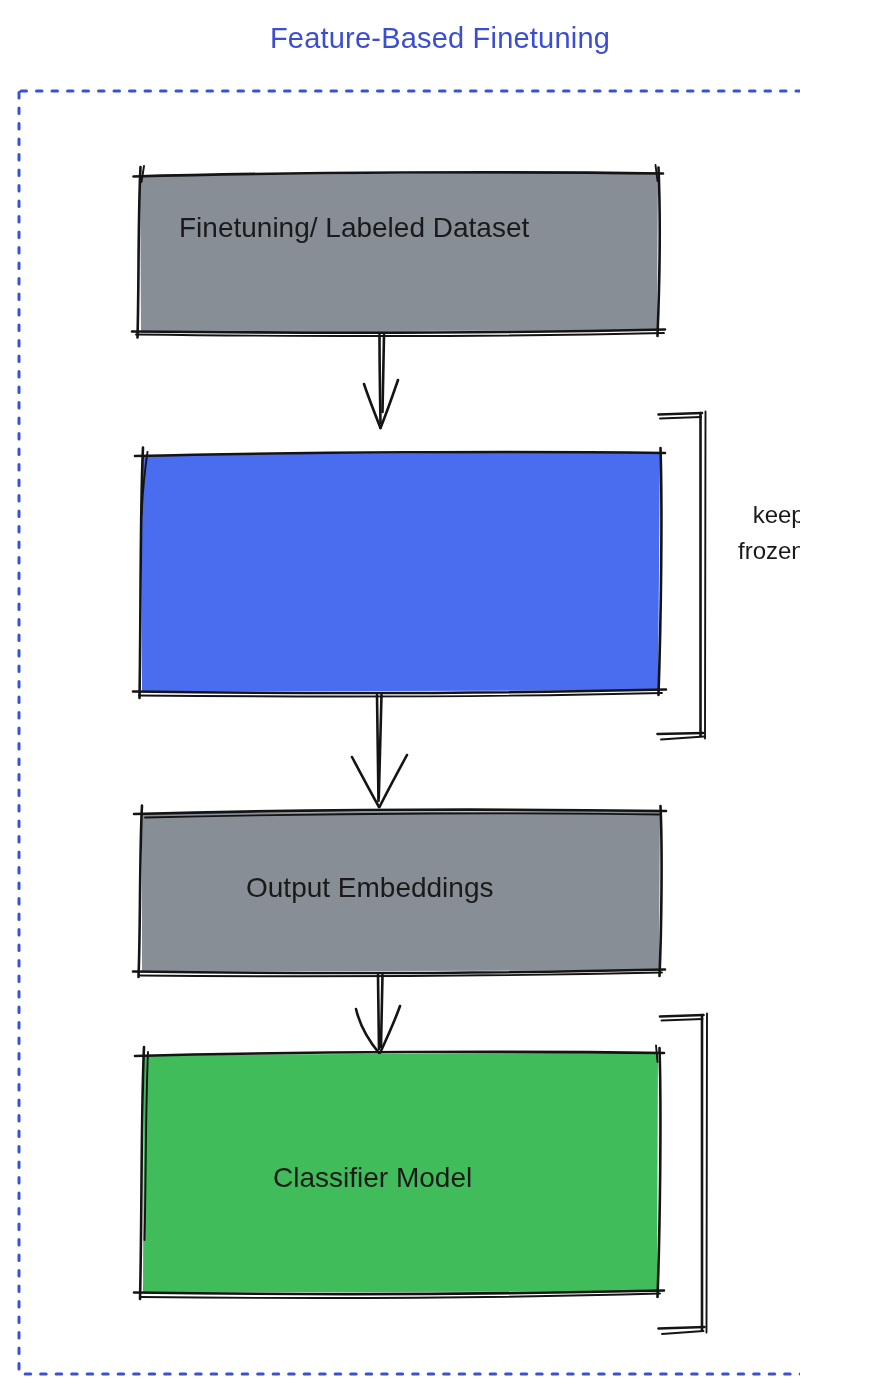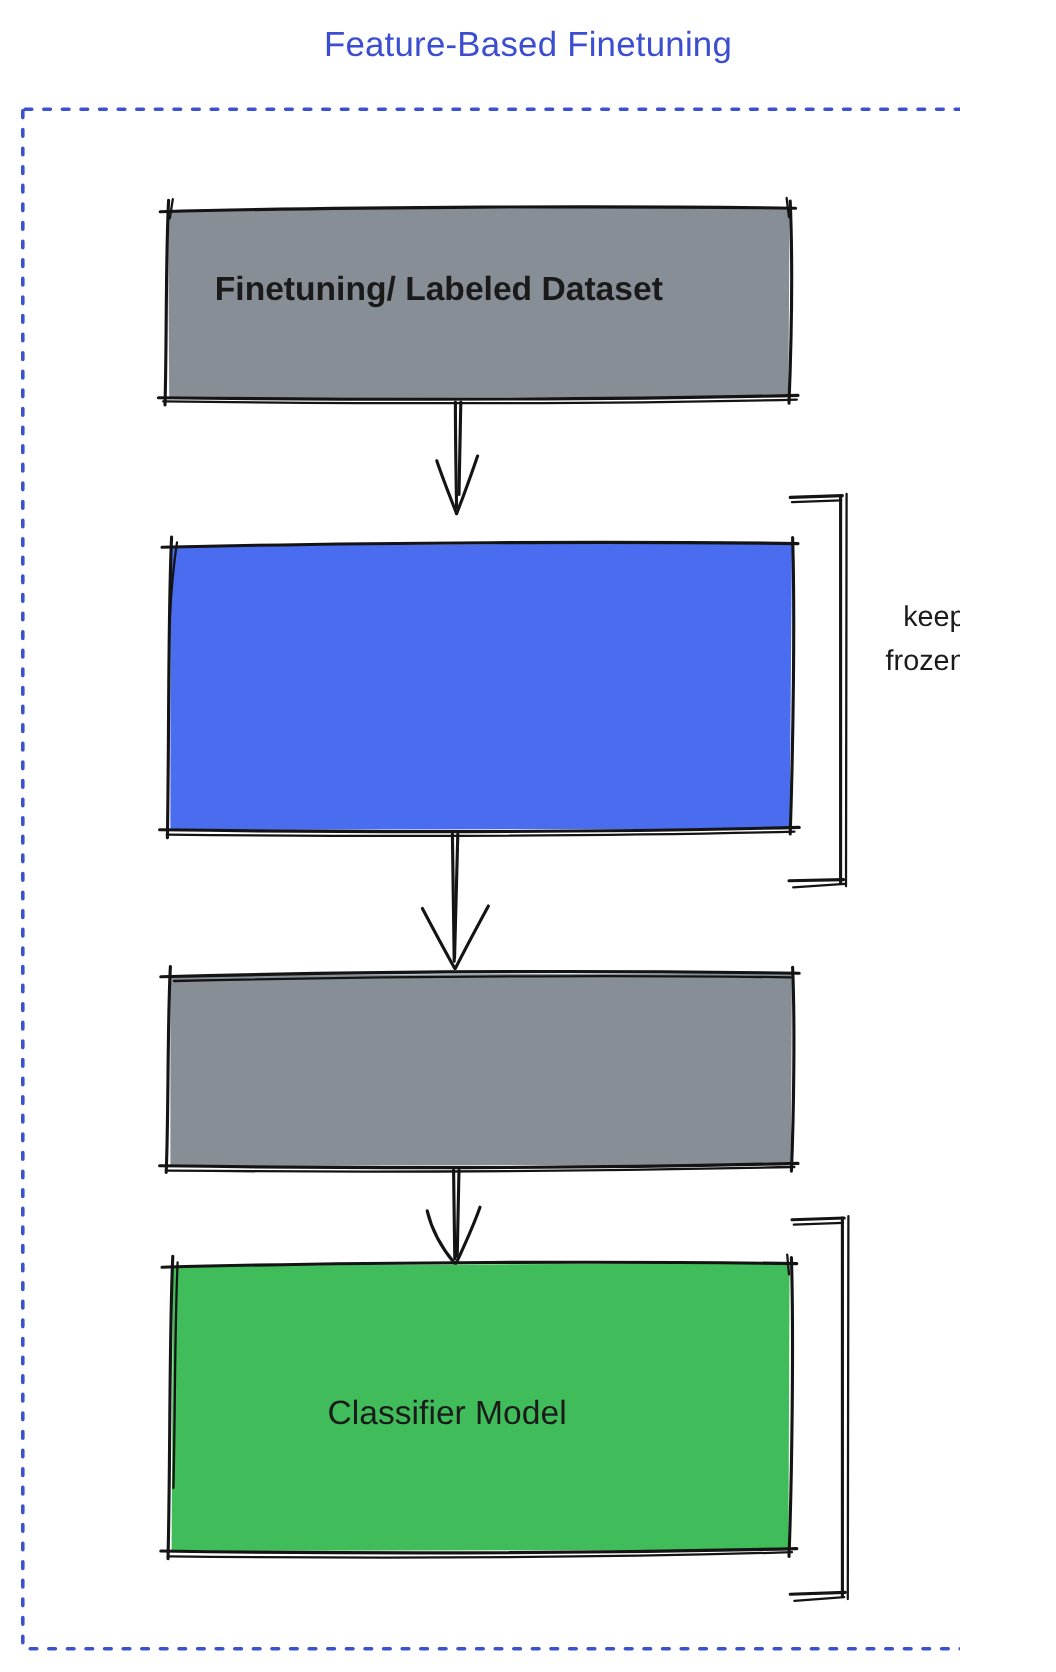--- a/index.html
+++ b/index.html
@@ -137,19 +137,20 @@
     <g>
       <path class="sketch" d="M702,1015 L702,1330"></path>
       <path class="sketch thin" d="M707,1013.5 L706.5,1332.5"></path>
       <path class="sketch" d="M660,1016.5 L703.5,1015"></path>
       <path class="sketch thin" d="M661.5,1020.5 L702.5,1019"></path>
       <path class="sketch" d="M658.5,1328.5 L704.5,1327"></path>
       <path class="sketch thin" d="M662,1334 L703.5,1331"></path>
     </g>
   </svg>
 
-  <div class="label" style="left:179px; top:224px;font-weight:bold;">Finetuning/ Labeled Dataset</div>
+  <div class="label" style="left:179px; top:211px;">Finetuning/ Labeled Dataset</div>
+  <div class="label" style="left:246px; top:871px;">Output Embeddings</div>
   <div class="label" style="left:273px; top:1147px;margin-top:14px;">Classifier Model</div>
 
   <div class="annotation" style="left:738px; top:497px;">keep
 frozen</div>
 
 </div>
 
 </body></html>

